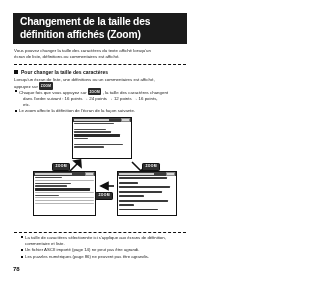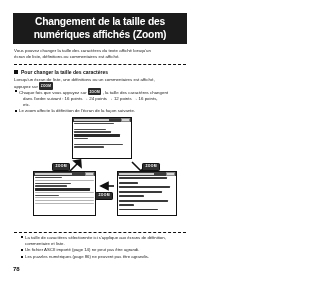--- a/index.html
+++ b/index.html
@@ -20,21 +20,20 @@
     color:#ffffff;
     box-sizing:border-box;
     padding:3px 7px 0 7px;
   }
   .title-line{
     font-size:10.3px;
     font-weight:bold;
     line-height:12.6px;
     letter-spacing:-0.2px;
     white-space:nowrap;
-    text-align:center;
   }
 
   
   .intro{
     position:absolute;left:14px;top:48px;width:172px;
     font-size:4.4px;line-height:6.4px;color:#222;
   }
   .intro div{white-space:nowrap;}
 
   
@@ -153,21 +152,21 @@
     font-size:6px;font-weight:bold;color:#111;
   }
 </style>
 </head>
 <body>
 
 <div class="page">
 
   <div class="title-banner">
     <div class="title-line">Changement de la taille des</div>
-    <div class="title-line">numériques affichés (Zoom)</div>
+    <div class="title-line">définition affichés (Zoom)</div>
   </div>
 
   <div class="intro">
     <div>Vous pouvez changer la taille des caractères du texte affiché lorsqu'un</div>
     <div>écran de liste, définitions ou commentaires est affiché.</div>
   </div>
 
   <div class="dash-rule dash-top"></div>
 
   <div class="sec-head">

